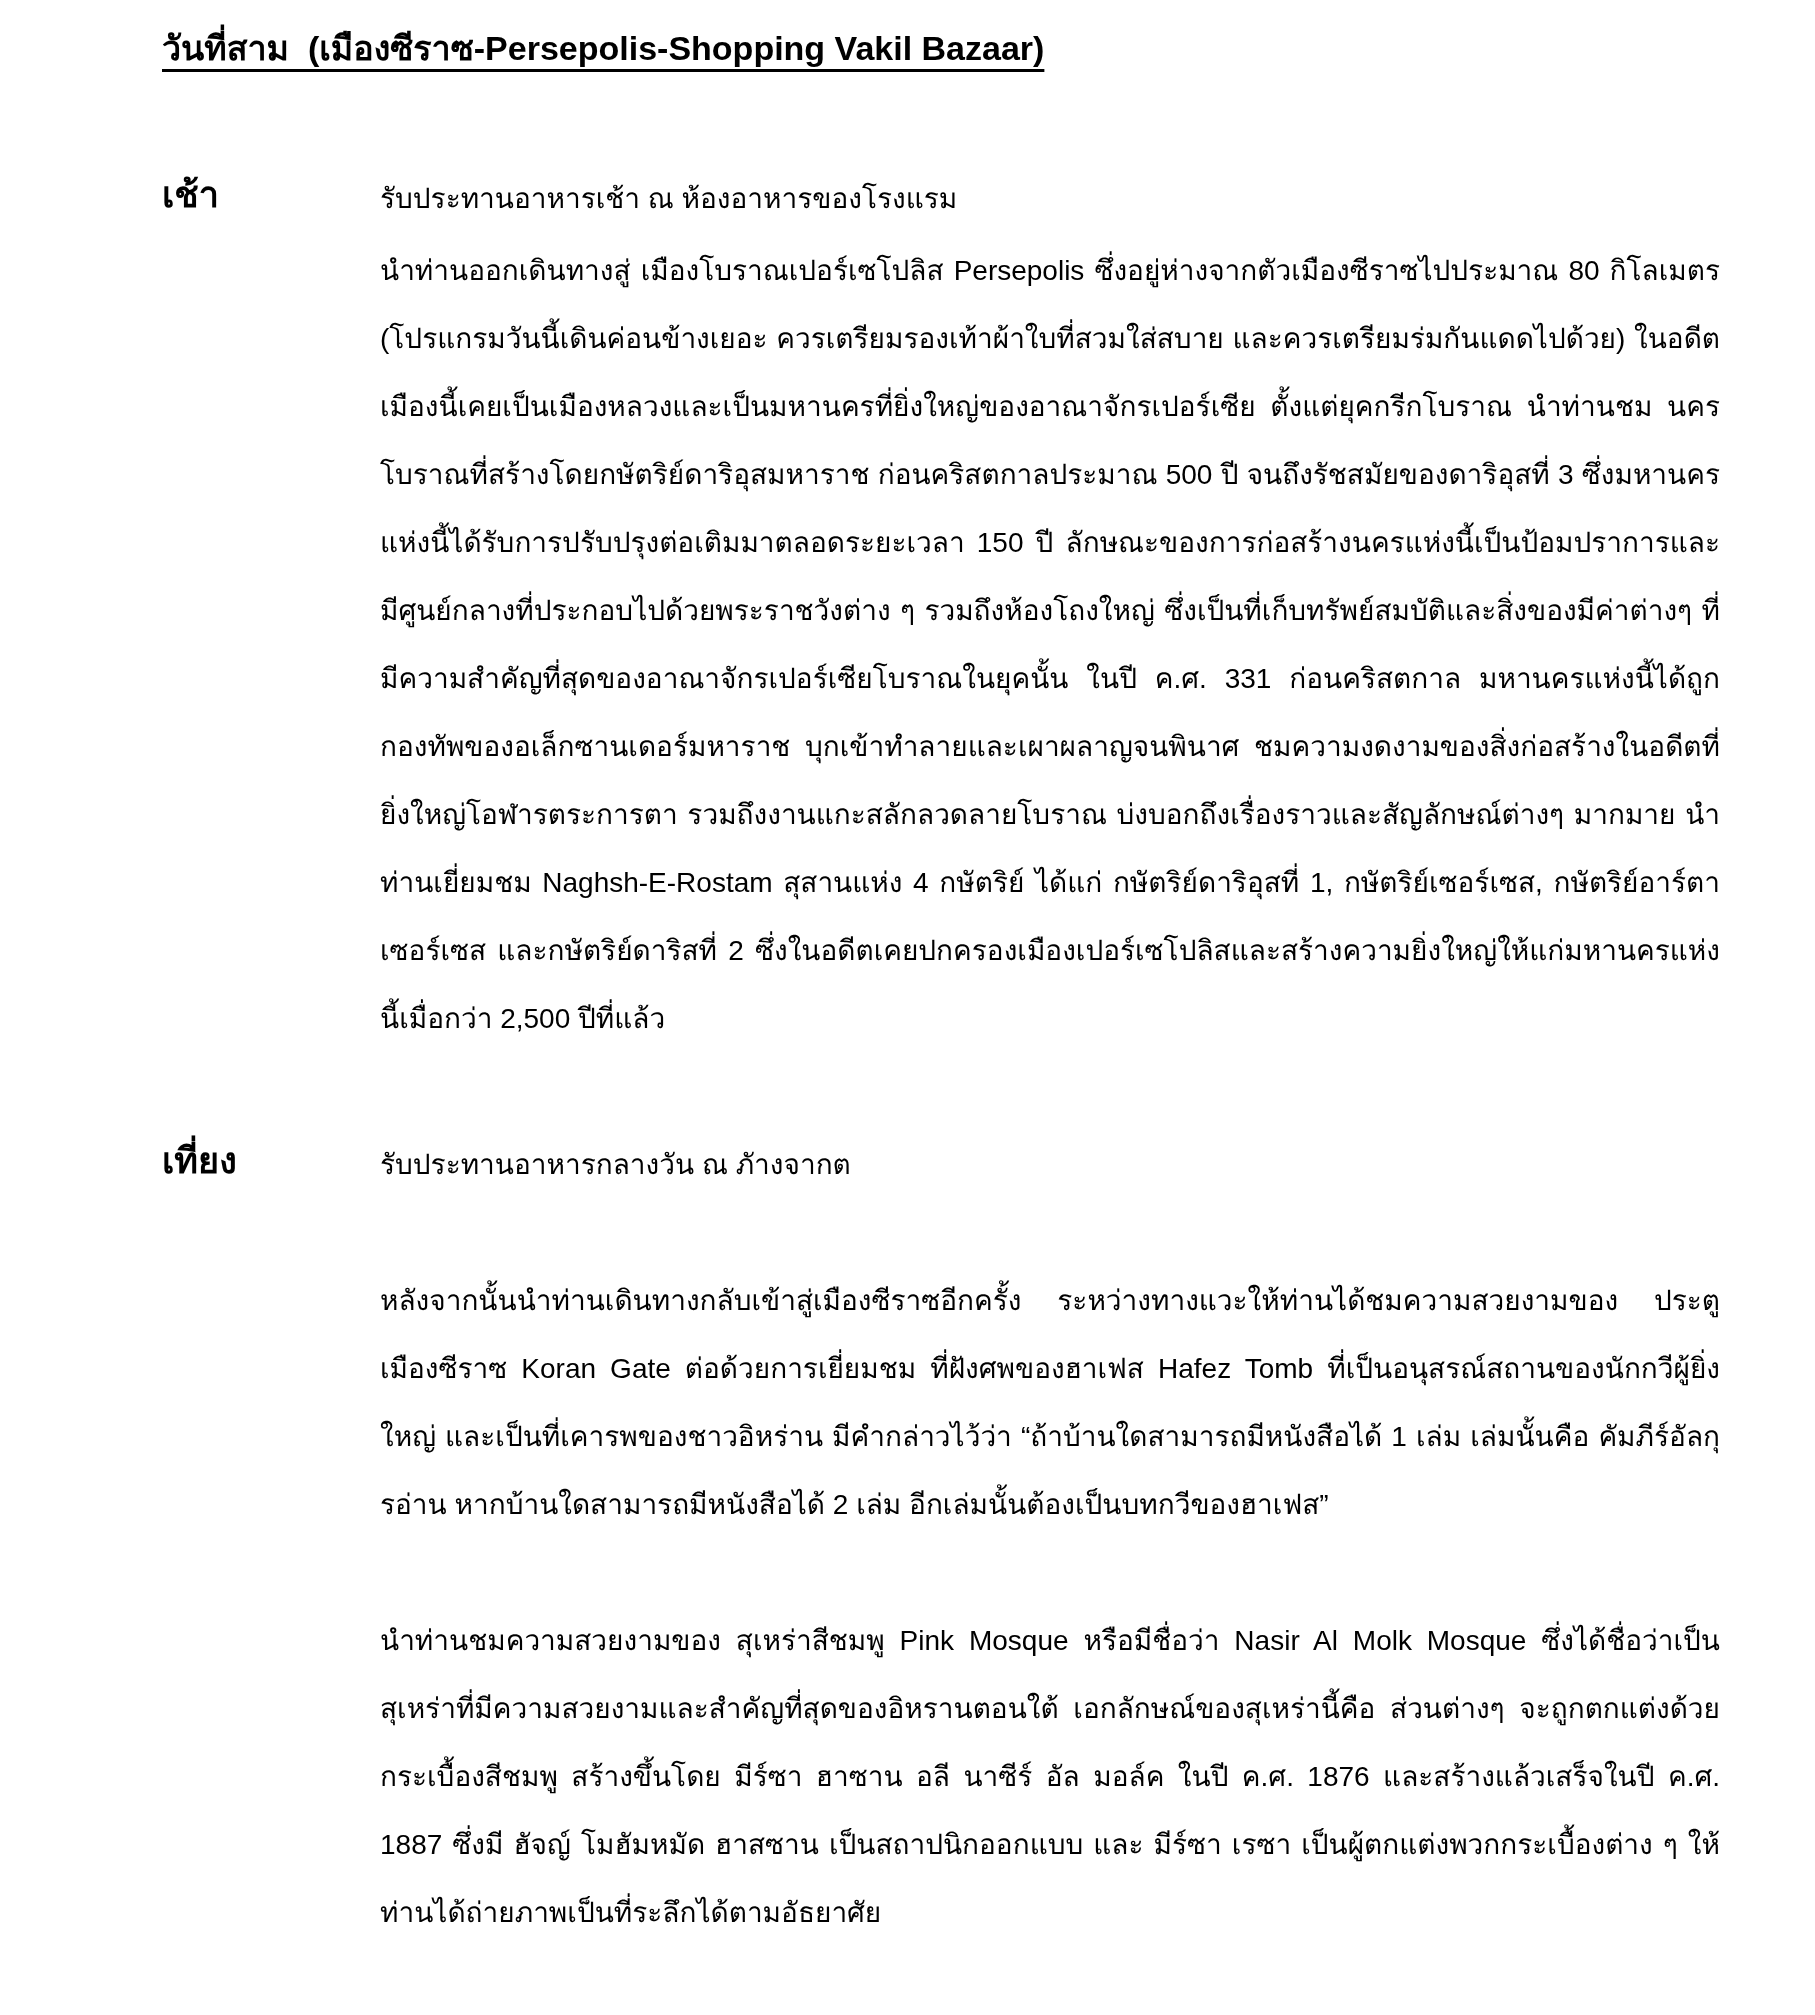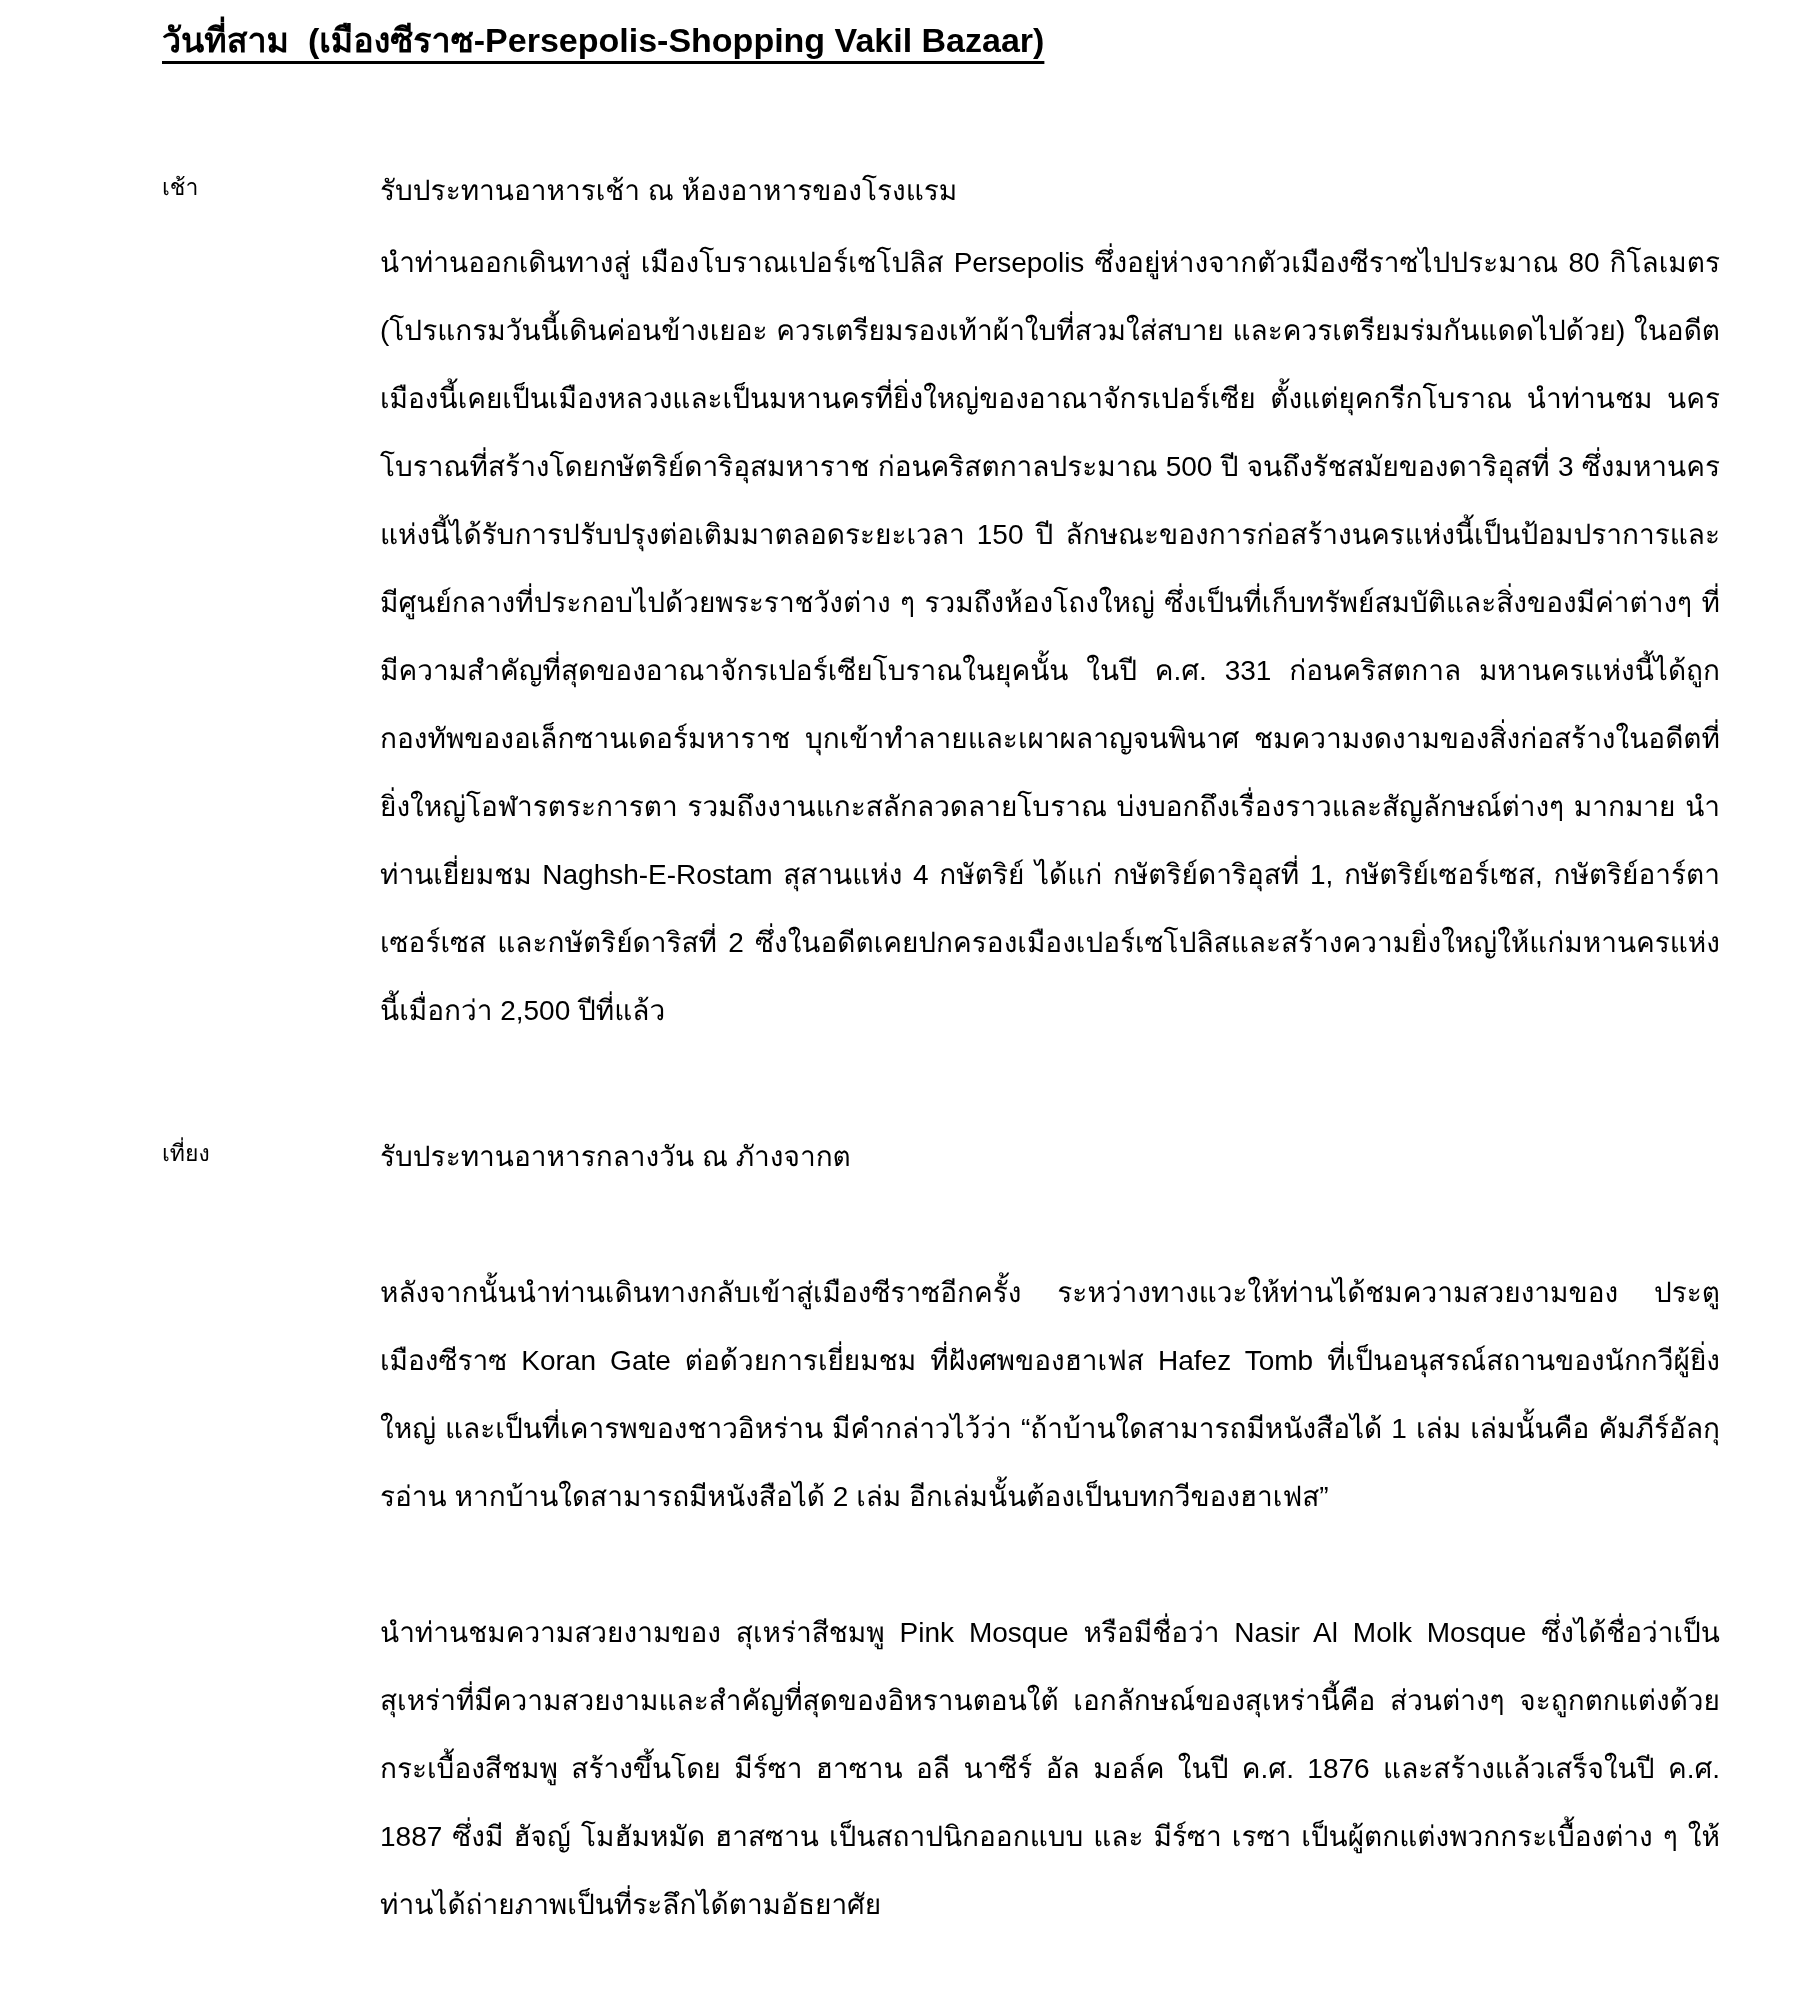--- a/index.html
+++ b/index.html
@@ -11,21 +11,21 @@
     width: 1815px;
     height: 2015px;
     font-family: "Liberation Sans", sans-serif;
     color: #000000;
     overflow: hidden;
   }
   .page {
     box-sizing: border-box;
     width: 1815px;
     height: 2015px;
-    padding: 14px 91px 0 162px;
+    padding: 22px 91px 0 162px;
   }
   .title {
     margin: 0;
     font-size: 34px;
     font-weight: bold;
     line-height: 53px;
     text-decoration: underline;
     text-decoration-thickness: 2.9px;
     text-underline-offset: 8.8px;
     white-space: pre-wrap;
@@ -36,22 +36,23 @@
   .section {
     display: flex;
     align-items: flex-start;
   }
   .section + .section {
     margin-top: 70px;
   }
   .time-col {
     flex: 0 0 214px;
     width: 214px;
-    font-size: 23px;
+    font-size: 36px;
     line-height: 68px;
+    font-weight: bold;
   }
   .content-col {
     flex: 1 1 auto;
     min-width: 0;
   }
   p.para {
     margin: 4px;
     font-size: 28px;
     line-height: 68px;
     text-align: justify;

